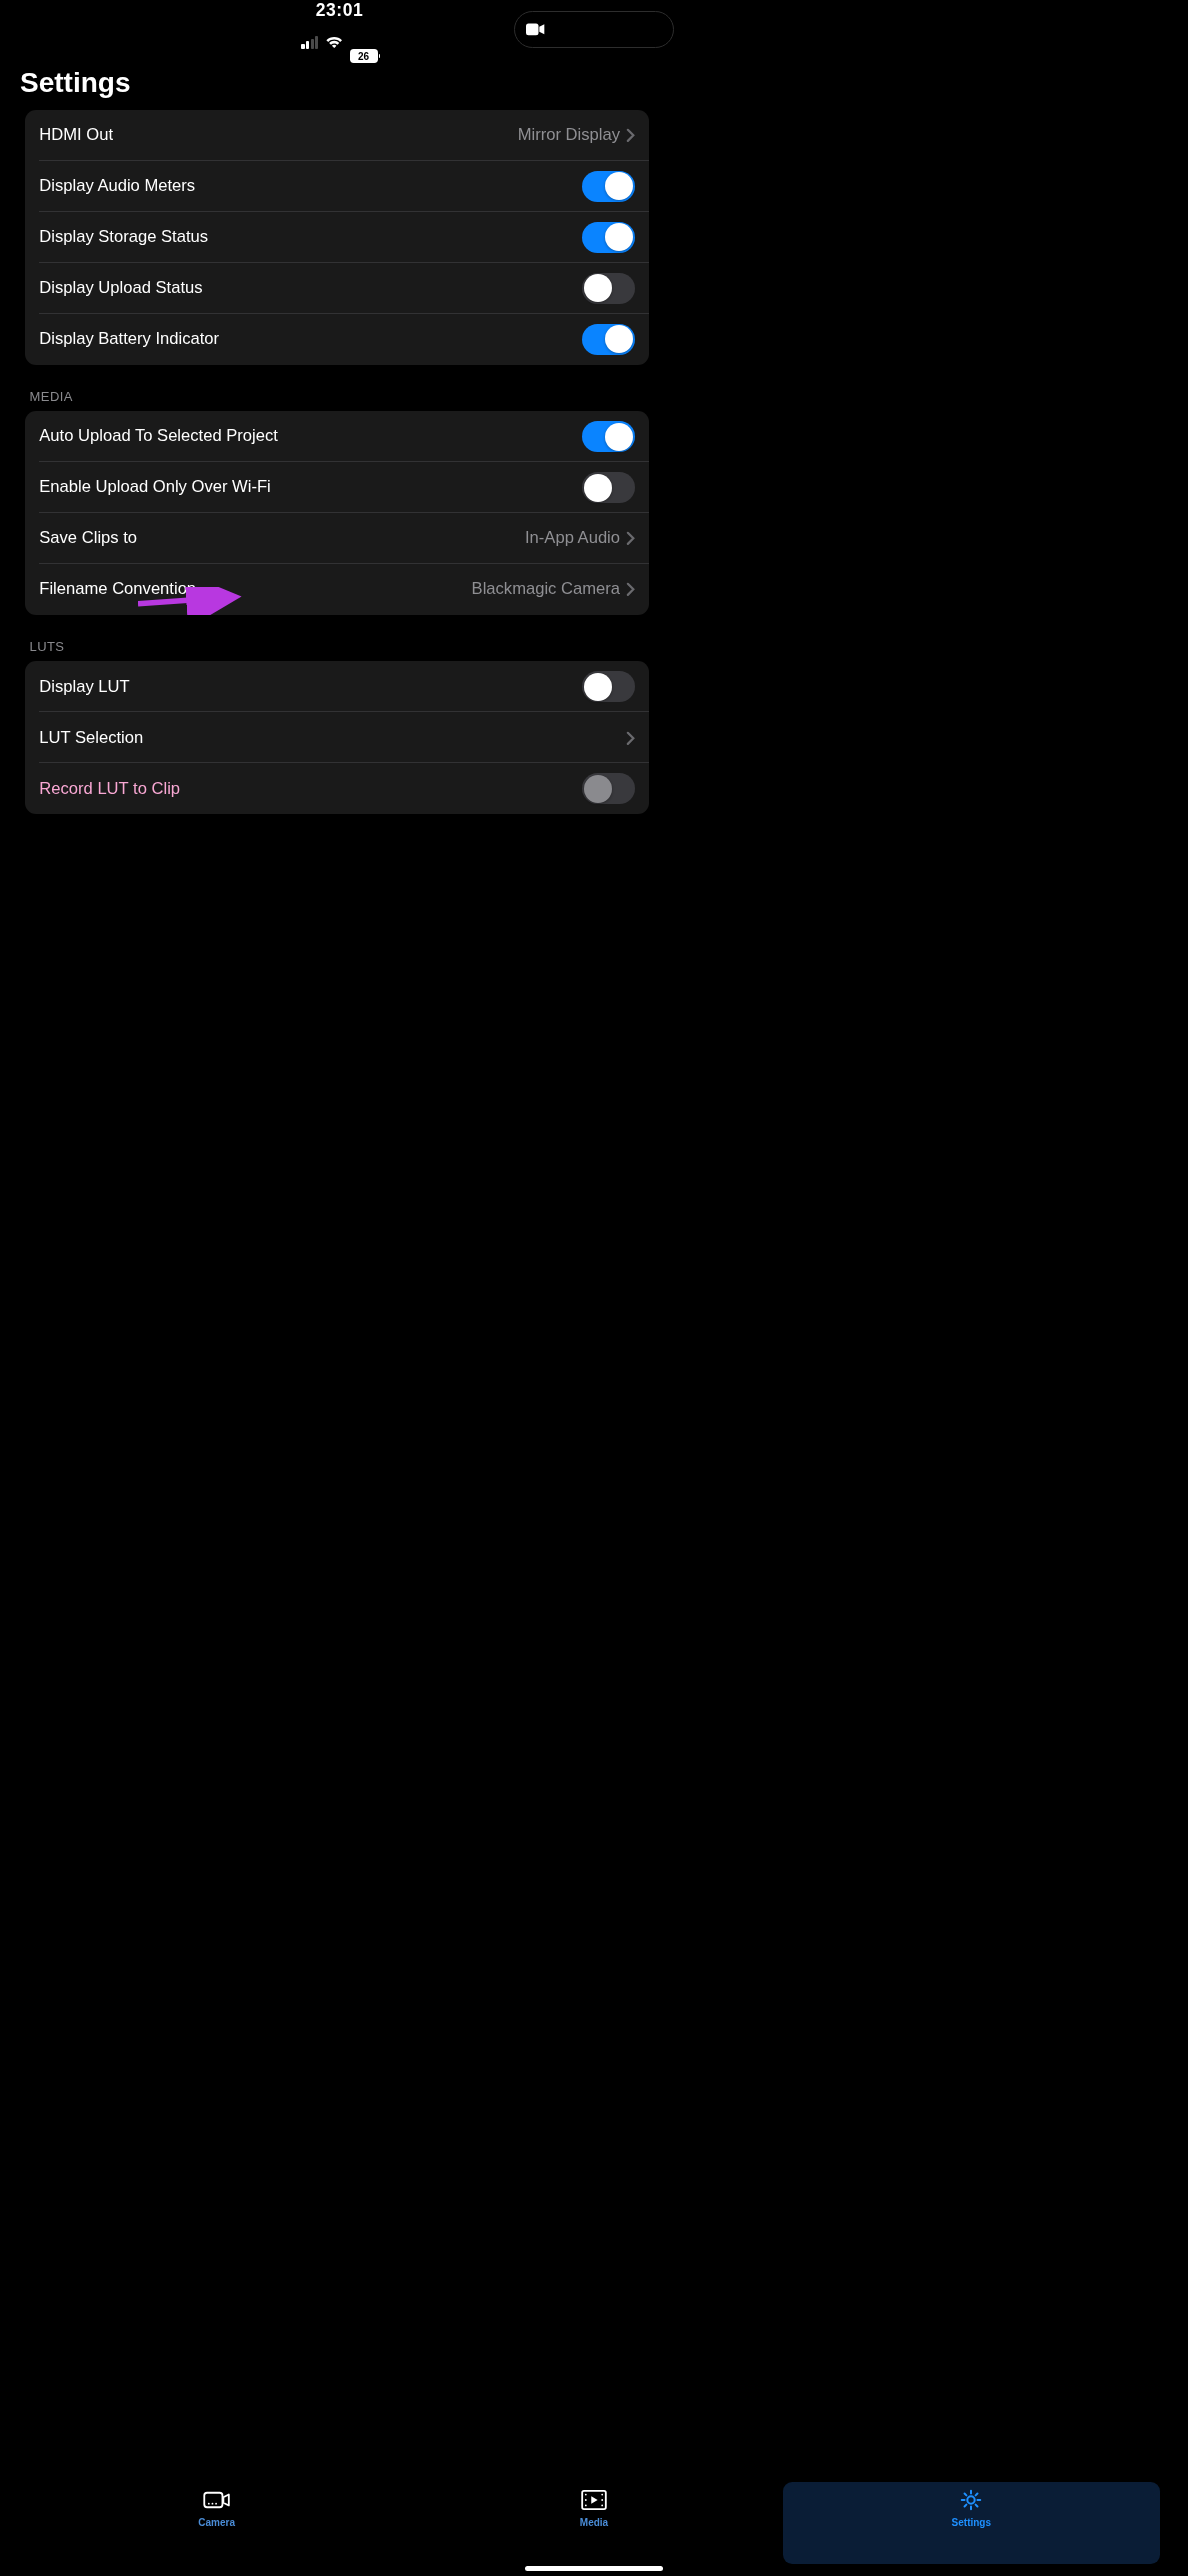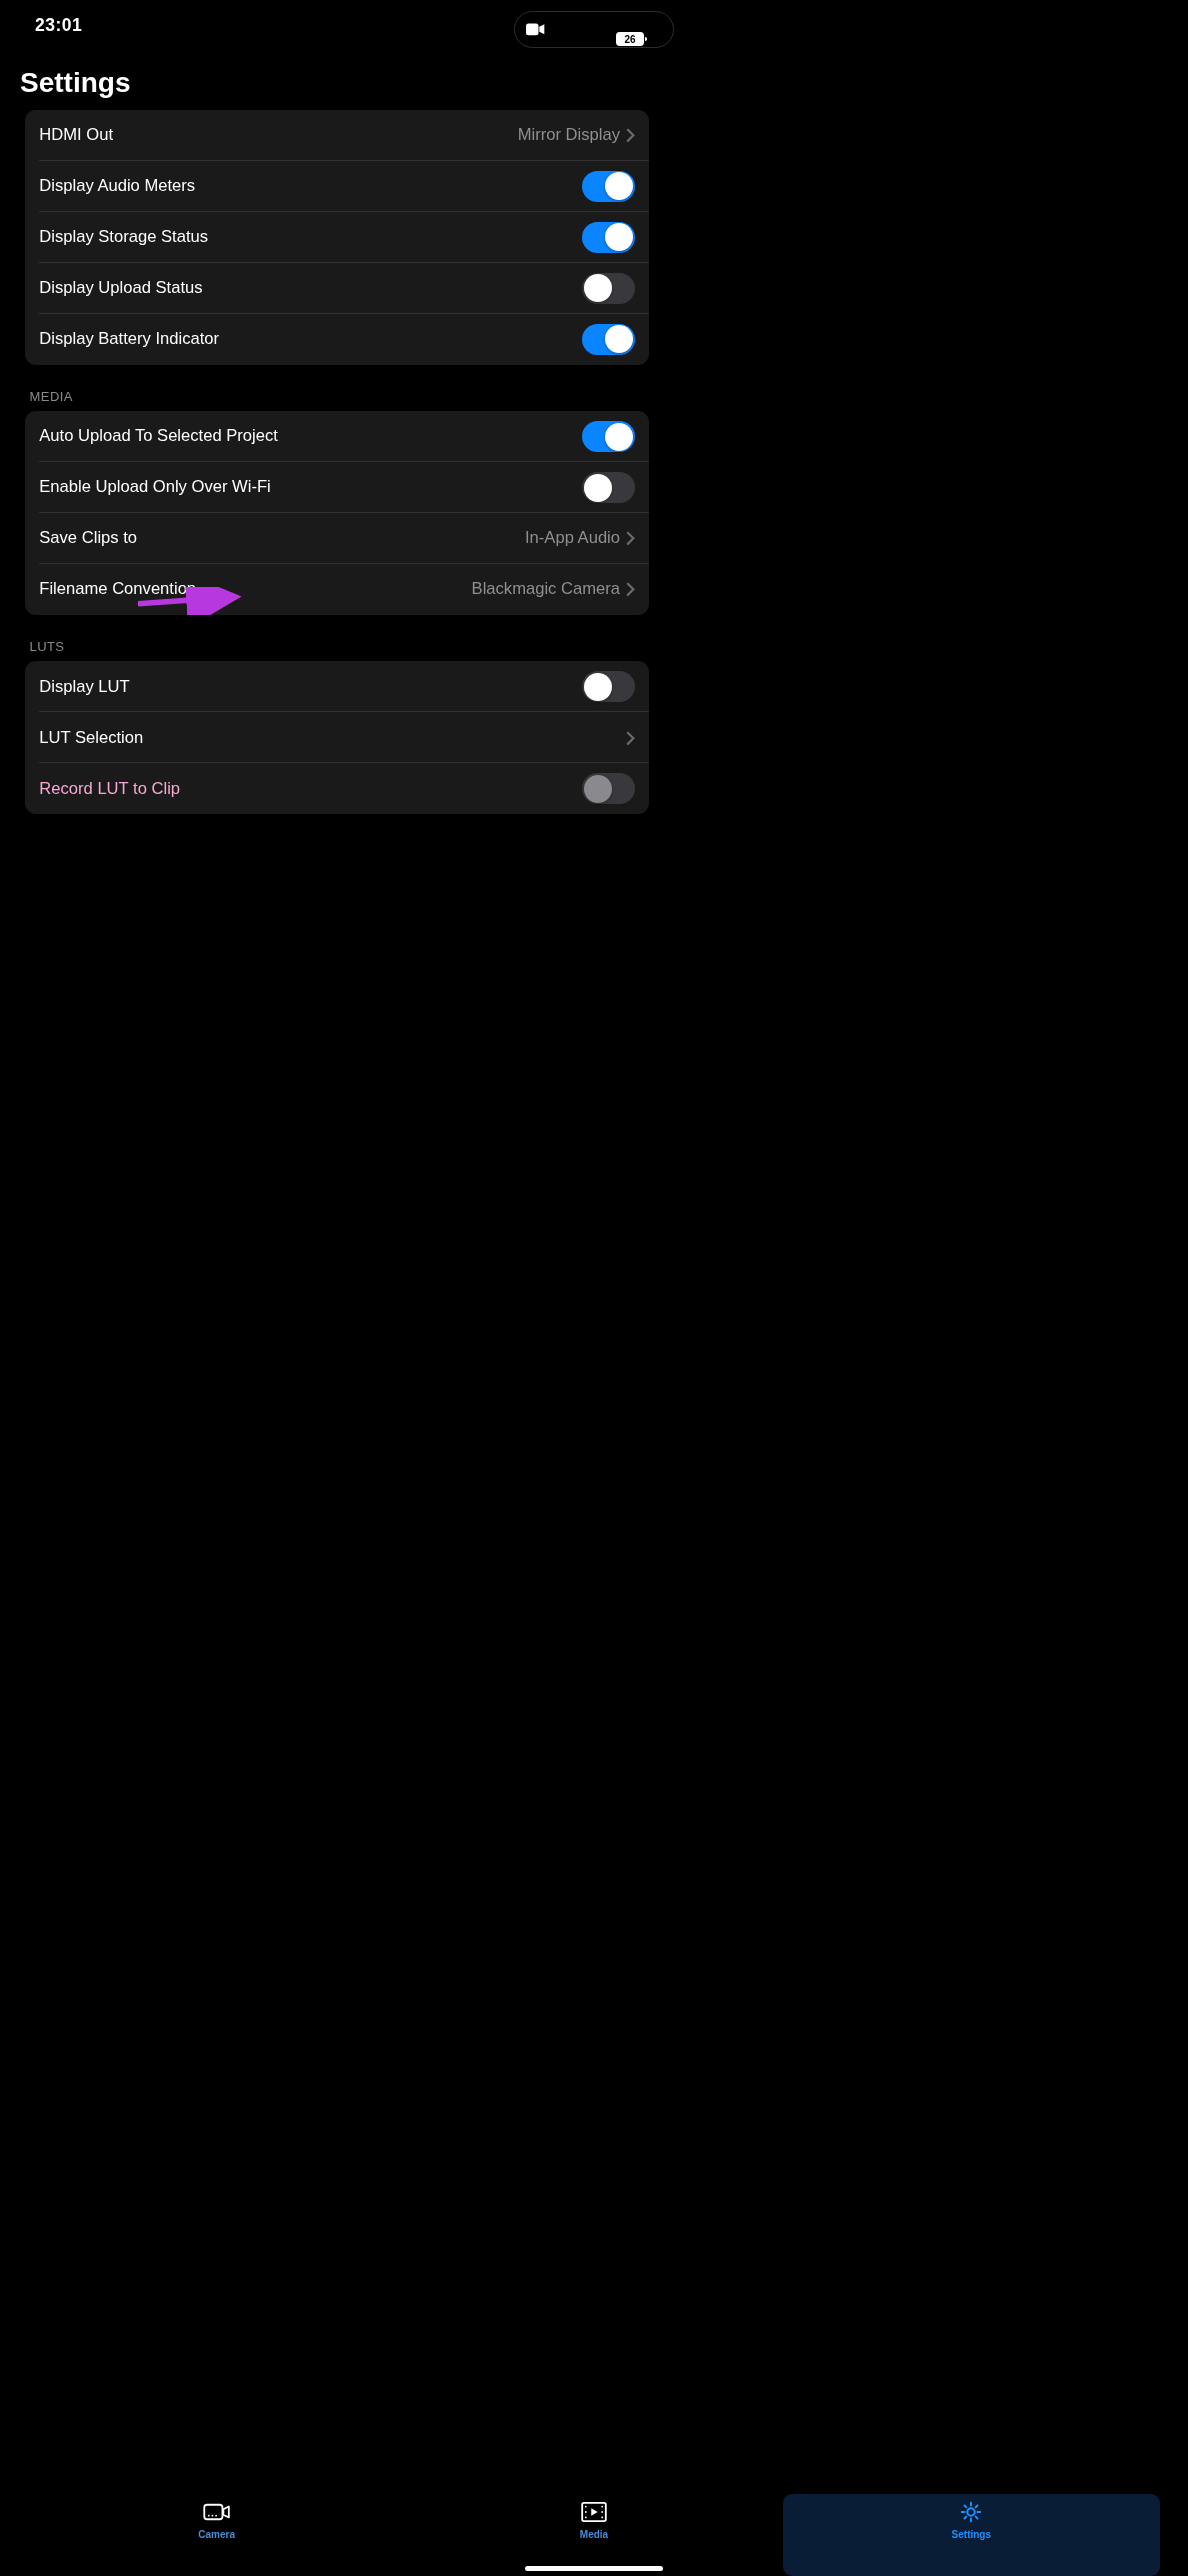--- a/index.html
+++ b/index.html
@@ -1,17 +1,17 @@
 <!DOCTYPE html>
 <html style="font-size:14.7px"><head>
 <meta charset="utf-8">
 <style>
   * { margin: 0; padding: 0; box-sizing: border-box; }
   html, body { width: 666px; height: 1443px; background: #000; font-family: -apple-system, "SF Pro Text", "Helvetica Neue", sans-serif; color: #fff; overflow: hidden; }
-  .status-bar { height: 50px; display: flex; align-items: center; justify-content: space-between; padding: 0 22px 0 35px; font-size: 17.5px; font-weight: 600; }
+  .status-bar { height: 50px; display: flex; align-items: center; justify-content: space-between; padding: 0 22px 0 35px; font-size: 17.5px; font-weight: 600; flex-direction: column; }
   .status-left { letter-spacing: 0.5px; }
   .status-right { display: flex; align-items: center; gap: 6.4px; }
   .pill { position: absolute; top: 11px; left: 50%; transform: translateX(-50%); width: 160px; height: 37px; border-radius: 20px; background: #000; border: 0.9px solid #2d2d2d; display: flex; align-items: center; padding-left: 11px; }
   .pill svg { width: 20px; height: 14.7px; }
   .cellular { display: inline-flex; align-items: flex-end; gap: 1.4px; }
   .cellular span { width: 3.2px; background: #fff; border-radius: 0.9px; }
   .cellular span.dim { background: #4a4a4a; }
   .wifi-icon { width: 18.4px; height: 14px; }
   .battery { display: flex; align-items: flex-end; gap: 0.9px; margin-top: 28px; }
   .battery-body { width: 28px; height: 14px; border-radius: 3.7px; background: #fff; display: flex; align-items: center; justify-content: center; position: relative; }
@@ -29,21 +29,21 @@
   .chevron { color: #6a6a6e; flex-shrink: 0; }
   .toggle { width: 53px; height: 31px; border-radius: 15.7px; position: relative; transition: background 0.15s; flex-shrink: 0; }
   .toggle.on { background: #0a84ff; }
   .toggle.off { background: #39393d; }
   .toggle.disabled { background: #39393d; }
   .toggle .knob { position: absolute; top: 1.8px; width: 28px; height: 28px; border-radius: 50%; background: #fff; box-shadow: 0 0.9px 2.8px rgba(0,0,0,0.3); }
   .toggle.on .knob { right: 1.8px; }
   .toggle.off .knob { left: 1.8px; }
   .toggle.disabled .knob { left: 1.8px; background: #8a8a8e; }
   .arrow-annotation { position: absolute; left: 138px; top: 477px; pointer-events: none; z-index: 5; }
-  .tabbar { position: absolute; bottom: 0; left: 0; right: 0; height: 88px; display: flex; padding: 5.5px 28px 0; background: #000; }
+  .tabbar { position: absolute; bottom: 12px; left: 0; right: 0; height: 88px; display: flex; padding: 5.5px 28px 0; background: #000; }
   .tab { flex: 1; display: flex; flex-direction: column; align-items: center; gap: 3.7px; padding-top: 5.5px; border-radius: 9.2px; }
   .tab.active { background: #0a1d36; }
   .tab-icon { width: 28px; height: 26px; display: flex; align-items: center; justify-content: center; }
   .tab-label { font-size: 10px; font-weight: 600; color: #4a8cd6; }
   .tab.inactive .tab-label { color: #4a8cd6; }
   .home-indicator { position: absolute; bottom: 5.5px; left: 50%; transform: translateX(-50%); width: 138px; height: 4.6px; background: #fff; border-radius: 2.8px; }
 </style>
 </head>
 <body>
 

